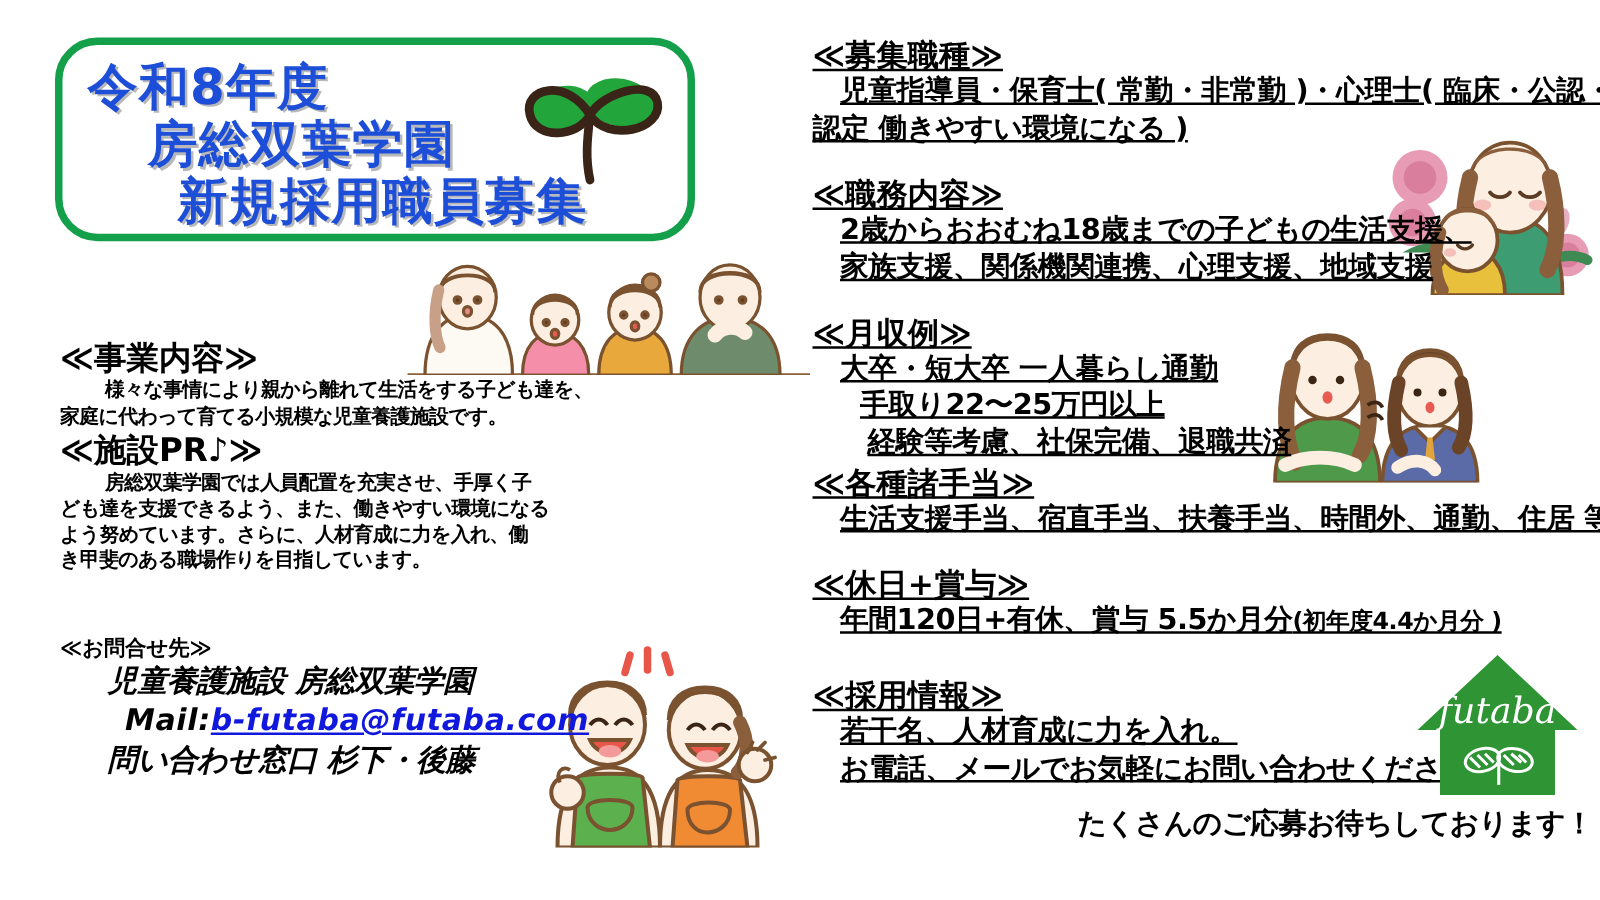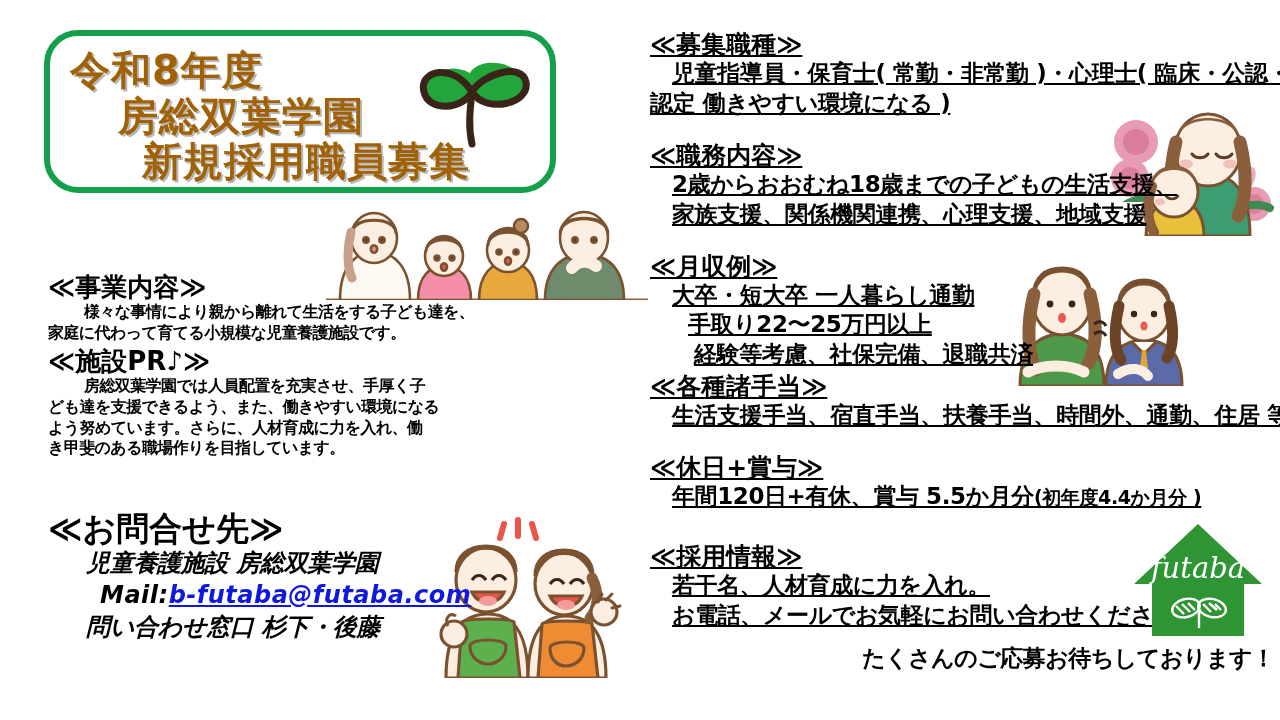--- a/index.html
+++ b/index.html
@@ -16,21 +16,21 @@
   
   .title-box{
     position:absolute;left:44px;top:30px;width:512px;height:163px;
     border:6px solid #14A04A;border-radius:34px;background:#fff;
     box-sizing:border-box;
   }
   .title-lines{
     position:absolute;left:20px;top:12px;
     font-weight:bold;letter-spacing:1px;line-height:1.14;
   }
-  .t-line{white-space:nowrap;font-size:40px;color:#a16207;
+  .t-line{white-space:nowrap;font-size:40px;color:#1d4ed8;
           text-shadow:2px 2px 0 #b8b8b8;}
   .t-line.l1{margin-left:0px;}
   .t-line.l2{margin-left:48px;}
   .t-line.l3{margin-left:72px;}
 
   .sprout-logo{position:absolute;right:18px;top:12px;width:122px;height:112px;}
 
   
   .sec-head{
     font-weight:bold;white-space:nowrap;
@@ -46,21 +46,21 @@
   .left-col{position:absolute;left:48px;top:272px;width:600px;}
   .left-col .sec-head{font-size:26px;}
   .left-col .body-line{font-size:16px;letter-spacing:-0.6px;}
   .indent1{padding-left:36px;}
   .indent-sm{padding-left:22px;}
 
   .blk{margin-bottom:2px;}
 
   
   .contact{position:absolute;left:48px;top:510px;width:470px;}
-  .contact .sec-head{font-size:33px;}
+  .contact .sec-head{font-size:17px;}
   .contact .c-line{
     font-weight:bold;white-space:nowrap;font-size:24px;line-height:1.32;
     letter-spacing:-0.3px;padding-left:38px;font-style:italic;
   }
   .c-line.mono{font-family:"DejaVu Sans","Liberation Sans",sans-serif;
                padding-left:52px;letter-spacing:0.5px;}
   .maillink{color:#1118dd;text-decoration:underline;}
 
   
   .right-col{position:absolute;left:650px;top:30px;width:620px;text-decoration:underline;}

